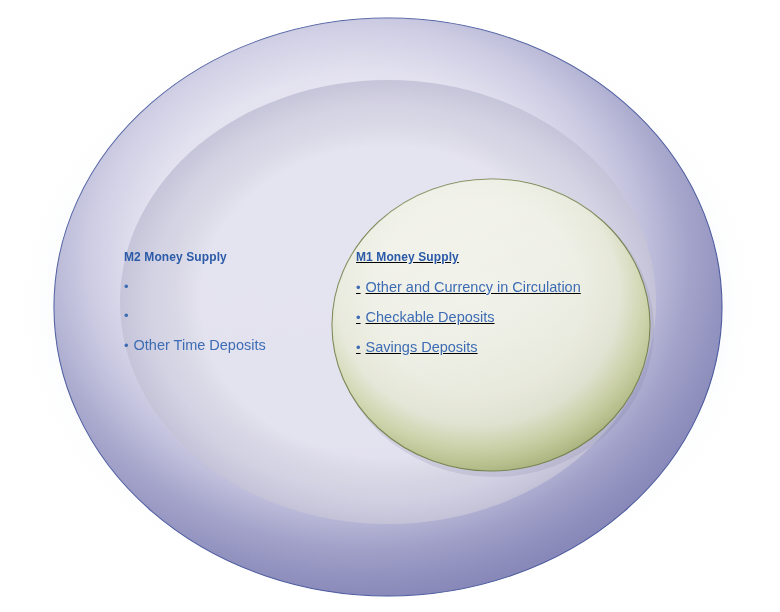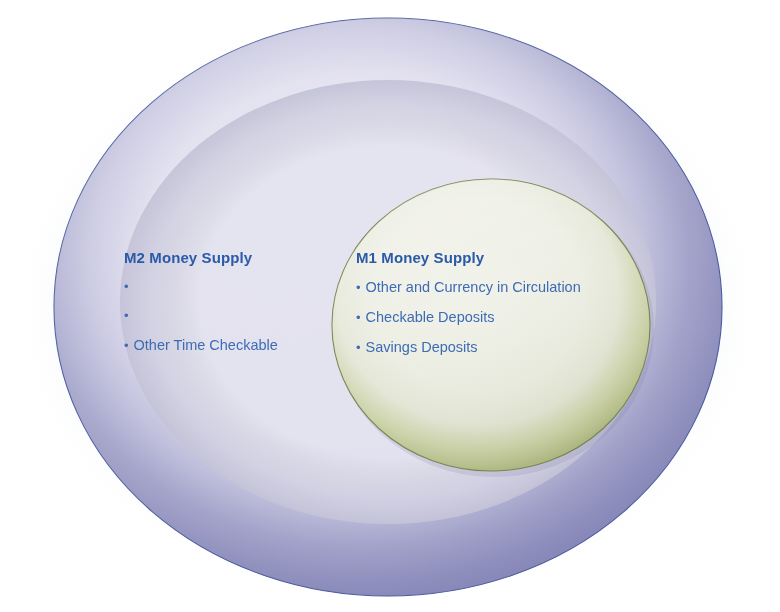--- a/index.html
+++ b/index.html
@@ -30,24 +30,24 @@
     position: absolute;
     top: 0;
     left: 0;
     width: 780px;
     height: 612px;
   }
   .group-block {
     position: absolute;
   }
   #m2-block { left: 124px; top: 249px; width: 200px; }
-  #m1-block { left: 356px; top: 249px; width: 275px; }
+  #m1-block { left: 356px; top: 249px; width: 275px; text-decoration: underline; }
 
   .group-title {
-    font-size: 15px;
+    font-size: 12px;
     font-weight: bold;
     color: #2a5aa8;
     letter-spacing: 0.1px;
     white-space: nowrap;
     margin: 0 0 13px 0;
     line-height: 17px;
   }
   .bullet-list {
     list-style: none;
     margin: 0;
@@ -146,21 +146,21 @@
       <div class="group-title">M2  Money Supply</div>
       <ul class="bullet-list">
         <li class="bullet-item">
           <span class="bullet-dot">•</span>
         </li>
         <li class="bullet-item">
           <span class="bullet-dot">•</span>
         </li>
         <li class="bullet-item">
           <span class="bullet-dot">•</span>
-          <span>Other Time Checkable</span>
+          <span>Other Time Deposits</span>
         </li>
       </ul>
     </div>
 
     <div class="group-block" id="m1-block">
       <div class="group-title">M1  Money Supply</div>
       <ul class="bullet-list">
         <li class="bullet-item">
           <span class="bullet-dot">•</span>
           <span>Other and Currency in Circulation</span>

